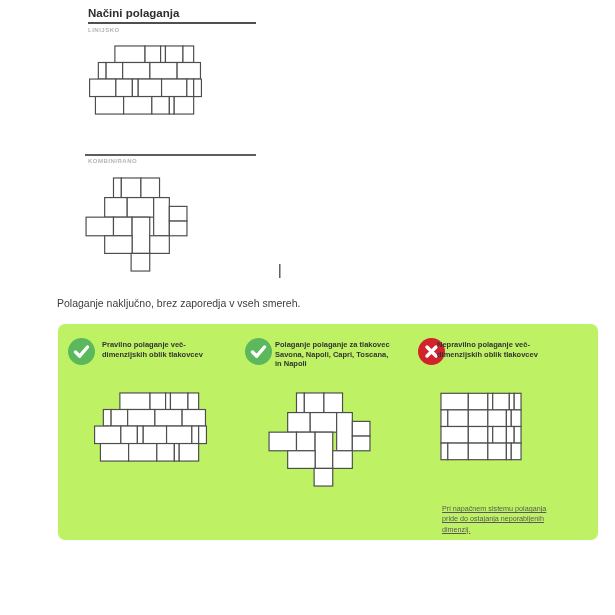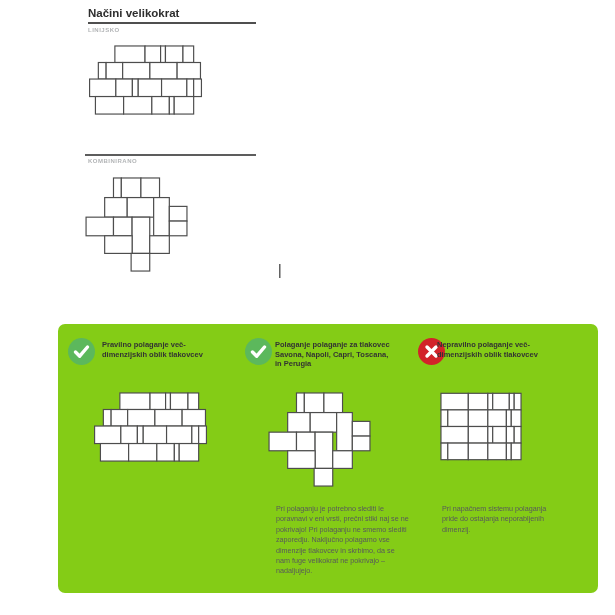--- a/index.html
+++ b/index.html
@@ -11,40 +11,40 @@
   .rule-title{left:88px;top:22px;width:168px;}
   .rule-2{left:85px;top:154px;width:171px;background:#5d5d5d;}
   .mini-label{font-size:6px;font-weight:bold;letter-spacing:0.5px;color:#b2b4b6;}
   .lbl-1{left:88px;top:27px;}
   .lbl-2{left:88px;top:158px;}
   .diagram{display:block;}
   .dg-linijsko-top{left:88px;top:45px;width:116px;height:71px;}
   .dg-kombinirano-top{left:85px;top:177px;width:104px;height:96px;}
   .cursor-mark{left:278px;top:262px;font-size:14px;color:#2f2f2f;font-weight:normal;}
   .caption{left:57px;top:297px;font-size:10.5px;color:#3c3c3c;margin:0;}
-  .panel{left:58px;top:324px;width:540px;height:269px;background:#84cc16;border-radius:7px;}
+  .panel{left:58px;top:324px;width:540px;height:216px;background:#bef264;border-radius:7px;}
   .icon{position:absolute;width:27px;height:27px;}
   .icon svg{display:block;width:27px;height:27px;}
   .heading{position:absolute;font-size:7.5px;font-weight:bold;color:#333333;line-height:9.5px;}
   .bodytext{position:absolute;font-size:7.2px;color:#58595b;line-height:10.4px;margin:0;}
   .ic-1{left:10px;top:14px;} .h-1{left:44px;top:16px;width:125px;}
   .dg-1{left:35px;top:68px;width:116px;height:71px;}
   .ic-2{left:187px;top:14px;} .h-2{left:217px;top:16px;width:132px;}
   .dg-2{left:210px;top:68px;width:104px;height:96px;}
   .b-2{left:218px;top:180px;width:134px;}
   .ic-3{left:360px;top:14px;} .h-3{left:379px;top:16px;width:125px;}
   .dg-3{left:382px;top:68px;width:82px;height:69px;}
-  .b-3{left:384px;top:180px;width:112px;}
+  .b-3{left:384px;top:180px;width:112px;text-decoration:underline;}
 </style>
 </head>
 <body>
 
 <div class="page">
 
-  <h1 class="abs title">Načini velikokrat</h1>
+  <h1 class="abs title">Načini polaganja</h1>
   <div class="abs rule rule-title"></div>
 
   <div class="abs mini-label lbl-1">LINIJSKO</div>
   <svg class="abs diagram dg-linijsko-top" viewBox="-1 -1 118 73">
       <rect x="26" y="0" width="31" height="17" fill="#ffffff" stroke="#4d4d4d" stroke-width="1.2"></rect>
       <rect x="57" y="0" width="16" height="17" fill="#ffffff" stroke="#4d4d4d" stroke-width="1.2"></rect>
       <rect x="73" y="0" width="5" height="17" fill="#ffffff" stroke="#4d4d4d" stroke-width="1.2"></rect>
       <rect x="78" y="0" width="18" height="17" fill="#ffffff" stroke="#4d4d4d" stroke-width="1.2"></rect>
       <rect x="96" y="0" width="11" height="17" fill="#ffffff" stroke="#4d4d4d" stroke-width="1.2"></rect>
       <rect x="9" y="17" width="8" height="17" fill="#ffffff" stroke="#4d4d4d" stroke-width="1.2"></rect>
@@ -80,20 +80,21 @@
       <rect x="0" y="40" width="28" height="19" fill="#ffffff" stroke="#4d4d4d" stroke-width="1.2"></rect>
       <rect x="28" y="40" width="19" height="19" fill="#ffffff" stroke="#4d4d4d" stroke-width="1.2"></rect>
       <rect x="47" y="40" width="18" height="37" fill="#ffffff" stroke="#4d4d4d" stroke-width="1.2"></rect>
       <rect x="19" y="59" width="28" height="18" fill="#ffffff" stroke="#4d4d4d" stroke-width="1.2"></rect>
       <rect x="65" y="59" width="20" height="18" fill="#ffffff" stroke="#4d4d4d" stroke-width="1.2"></rect>
       <rect x="46" y="77" width="19" height="18" fill="#ffffff" stroke="#4d4d4d" stroke-width="1.2"></rect>
     </svg>
 
   <span class="abs cursor-mark">|</span>
 
+  <p class="abs caption">Polaganje naključno, brez zaporedja v vseh smereh.</p>
 
   <section class="abs panel">
 
     <span class="icon ic-1">
       <svg viewBox="0 0 27 27">
         <circle cx="13.5" cy="13.5" r="13.5" fill="#5cb85c"></circle>
         <path d="M7.5 14 l4.2 4.2 L19.5 9" fill="none" stroke="#ffffff" stroke-width="3.4" stroke-linecap="round" stroke-linejoin="round"></path>
       </svg>
     </span>
     <div class="heading h-1">
@@ -127,39 +128,38 @@
 
     <span class="icon ic-2">
       <svg viewBox="0 0 27 27">
         <circle cx="13.5" cy="13.5" r="13.5" fill="#5cb85c"></circle>
         <path d="M7.5 14 l4.2 4.2 L19.5 9" fill="none" stroke="#ffffff" stroke-width="3.4" stroke-linecap="round" stroke-linejoin="round"></path>
       </svg>
     </span>
     <div class="heading h-2">
       <div>Polaganje polaganje za tlakovec</div>
       <div>Savona, Napoli, Capri, Toscana,</div>
-      <div>in Perugia</div>
+      <div>in Napoli</div>
     </div>
     <svg class="diagram dg-2" style="position:absolute;" viewBox="-1 -1 106 98">
         <rect x="28" y="0" width="8" height="20" fill="#ffffff" stroke="#4d4d4d" stroke-width="1.2"></rect>
         <rect x="36" y="0" width="20" height="20" fill="#ffffff" stroke="#4d4d4d" stroke-width="1.2"></rect>
         <rect x="56" y="0" width="19" height="20" fill="#ffffff" stroke="#4d4d4d" stroke-width="1.2"></rect>
         <rect x="19" y="20" width="23" height="20" fill="#ffffff" stroke="#4d4d4d" stroke-width="1.2"></rect>
         <rect x="42" y="20" width="27" height="20" fill="#ffffff" stroke="#4d4d4d" stroke-width="1.2"></rect>
         <rect x="69" y="20" width="16" height="39" fill="#ffffff" stroke="#4d4d4d" stroke-width="1.2"></rect>
         <rect x="85" y="29" width="18" height="15" fill="#ffffff" stroke="#4d4d4d" stroke-width="1.2"></rect>
         <rect x="85" y="44" width="18" height="15" fill="#ffffff" stroke="#4d4d4d" stroke-width="1.2"></rect>
         <rect x="0" y="40" width="28" height="19" fill="#ffffff" stroke="#4d4d4d" stroke-width="1.2"></rect>
         <rect x="28" y="40" width="19" height="19" fill="#ffffff" stroke="#4d4d4d" stroke-width="1.2"></rect>
         <rect x="47" y="40" width="18" height="37" fill="#ffffff" stroke="#4d4d4d" stroke-width="1.2"></rect>
         <rect x="19" y="59" width="28" height="18" fill="#ffffff" stroke="#4d4d4d" stroke-width="1.2"></rect>
         <rect x="65" y="59" width="20" height="18" fill="#ffffff" stroke="#4d4d4d" stroke-width="1.2"></rect>
         <rect x="46" y="77" width="19" height="18" fill="#ffffff" stroke="#4d4d4d" stroke-width="1.2"></rect>
       </svg>
-    <p class="bodytext b-2">Pri polaganju je potrebno slediti le poravnavi v eni vrsti, prečni stiki naj se ne pokrivajo! Pri polaganju ne smemo slediti zaporedju. Naključno polagamo vse dimenzije tlakovcev in skrbimo, da se nam fuge velikokrat ne pokrivajo – nadaljujejo.</p>
 
     <span class="icon ic-3">
       <svg viewBox="0 0 27 27">
         <circle cx="13.5" cy="13.5" r="13.5" fill="#d2232a"></circle>
         <path d="M9 9 L18 18 M18 9 L9 18" fill="none" stroke="#ffffff" stroke-width="3.4" stroke-linecap="round"></path>
       </svg>
     </span>
     <div class="heading h-3">
       <div>Nepravilno polaganje več-</div>
       <div>dimenzijskih oblik tlakovcev</div>

